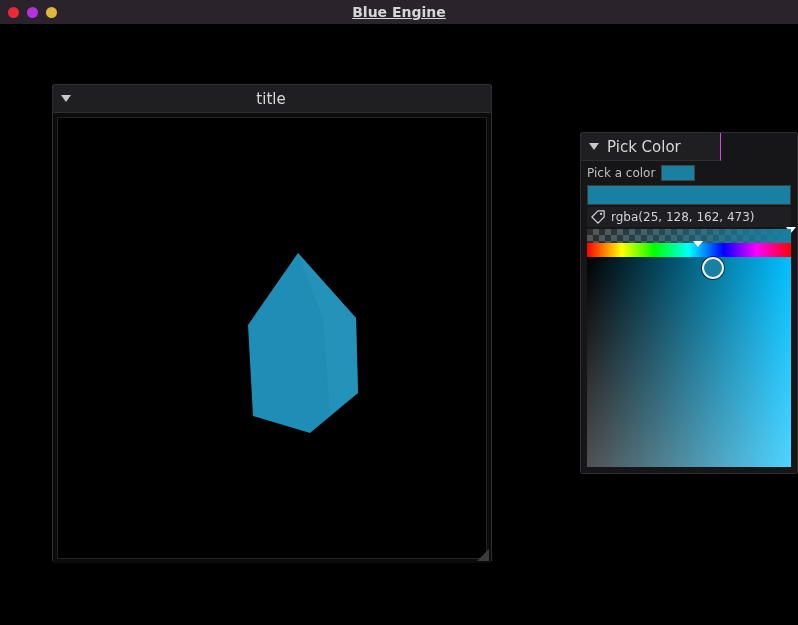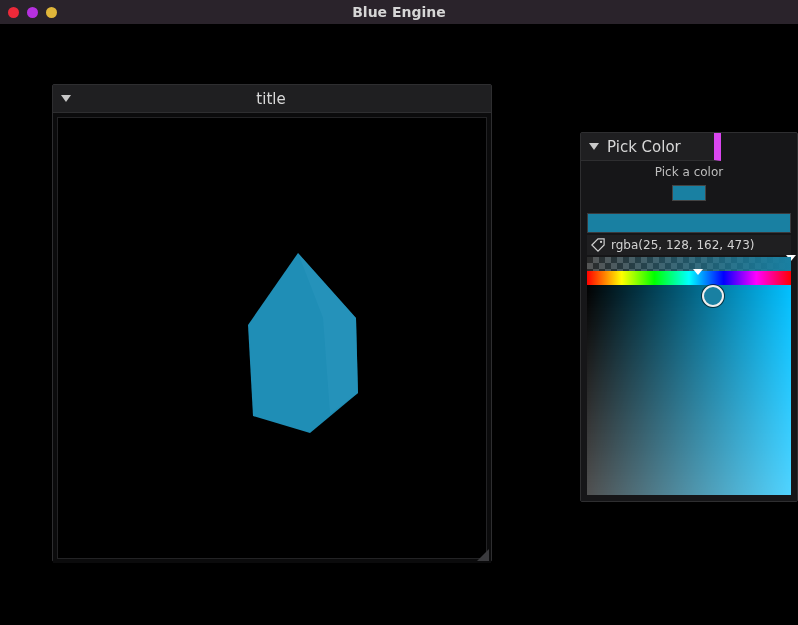--- a/index.html
+++ b/index.html
@@ -30,20 +30,21 @@
   .tl-min   { background: #b630e0; }
   .tl-max   { background: #e0b63a; }
   .title-text {
     position: absolute;
     left: 0; right: 0;
     text-align: center;
     color: #d6d6d6;
     font-weight: 600;
     font-size: 14px;
     pointer-events: none;
+    text-decoration: underline;
   }
 
   .workspace {
     position: absolute;
     top: 24px; left: 0; right: 0; bottom: 0;
     background: #000;
   }
 
   
   .imgui-window {
@@ -110,21 +111,21 @@
   .shape-holder {
     position: absolute;
     left: 0; top: 0; right: 0; bottom: 0;
   }
   svg.shape { position: absolute; left: 0; top: 0; }
 
   
   #panel-color { left: 580px; top: 108px; width: 218px; }
   #panel-color .imgui-body { padding: 4px 6px 6px 6px; background: #161618; }
 
-  .row { display: flex; align-items: center; gap: 6px; margin-bottom: 12px; flex-direction: column; }
+  .row { display: flex; align-items: center; gap: 6px; margin-bottom: 4px; }
   .row .lbl { font-size: 12px; color: #bdbdbd; }
   .swatch {
     width: 34px; height: 16px;
     border: 1px solid #444;
   }
 
   .big-swatch {
     height: 20px;
     width: 100%;
     border: 1px solid #3a3a3d;
@@ -223,21 +224,21 @@
 
             <polygon points="240,135 298,200 300,275 272,296 265,200" opacity="0.55" fill="#2a96bd"></polygon>
           </svg>
         </div>
       </div>
       <div class="resize-grip"></div>
     </div>
   </div>
 
   <div id="panel-color" class="imgui-window">
-    <div class="imgui-header" style="width:140px;border-right:7px solid #d946ef;">
+    <div class="imgui-header" style="width:140px;border-right:1px solid #d946ef;">
       <div class="collapse-arrow"></div>
       <div>Pick Color</div>
     </div>
     <div class="imgui-body">
 
       <div class="row">
         <span class="lbl">Pick a color</span>
         <div class="swatch" style=";background:#1980a2"></div>
       </div>
 

